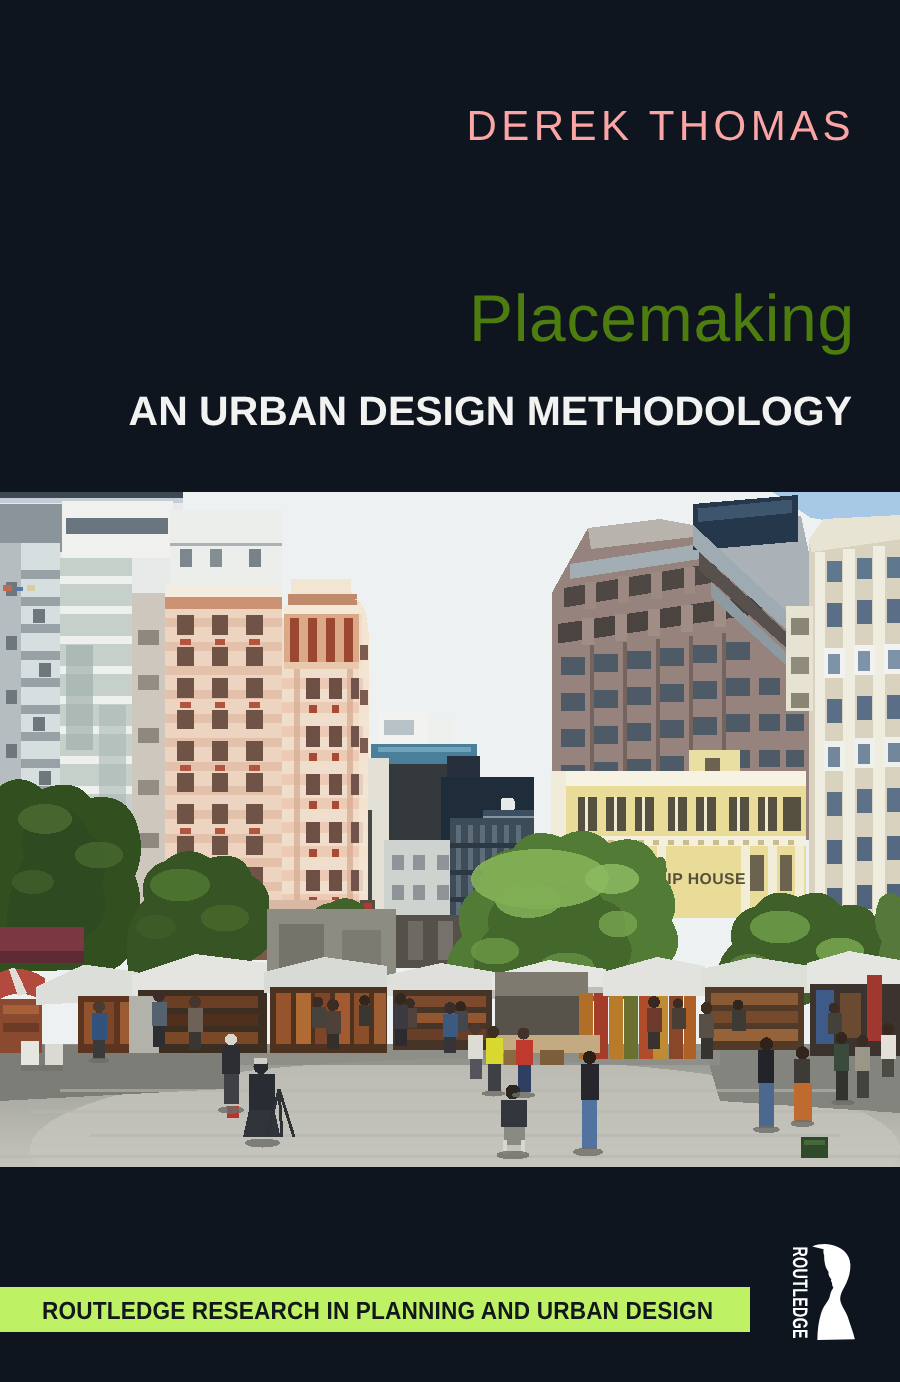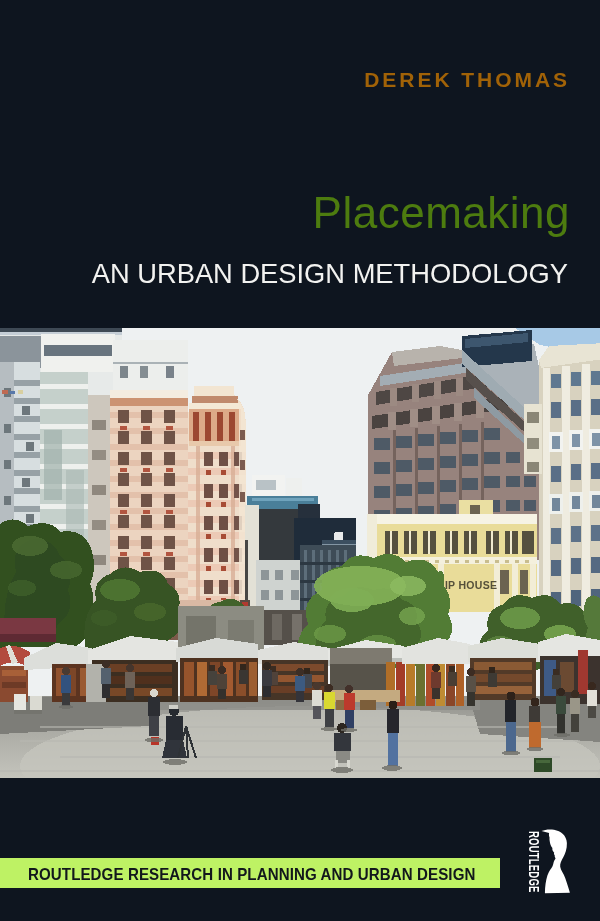--- a/index.html
+++ b/index.html
@@ -1,23 +1,23 @@
 <!DOCTYPE html>
 <html><head>
 <meta charset="utf-8">
 <style>
   html,body{margin:0;padding:0;}
   body{width:600px;height:921px;background:#0e151f;position:relative;overflow:hidden;
        font-family:"Liberation Sans",sans-serif;}
-  .author{position:absolute;top:68px;right:30px;color:#a16207;font-size:21px;
-          letter-spacing:2.95px;font-weight:700;}
+  .author{position:absolute;top:68px;right:30px;color:#fca5a5;font-size:28px;
+          letter-spacing:2.95px;font-weight:400;}
   .title{position:absolute;top:188px;right:30px;color:#4d7c0f;font-size:44px;
          letter-spacing:0.5px;font-weight:400;}
   .subtitle{position:absolute;top:258px;right:32px;color:#f2f2f0;font-size:27.3px;
-            letter-spacing:0px;font-weight:400;white-space:nowrap;}
+            letter-spacing:0px;font-weight:700;white-space:nowrap;}
   .photo{position:absolute;top:328px;left:0;}
   .series{position:absolute;top:858px;left:0;width:500px;height:30px;background:#bef264;
           color:#12171c;font-size:16.5px;font-weight:bold;line-height:32.5px;
           padding-left:28px;letter-spacing:0.1px;box-sizing:border-box;white-space:nowrap;}
   .series span{display:inline-block;transform:scaleX(0.915);transform-origin:left center;}
   .logo{position:absolute;top:828px;left:520px;}
 </style>
 </head>
 <body>
 

